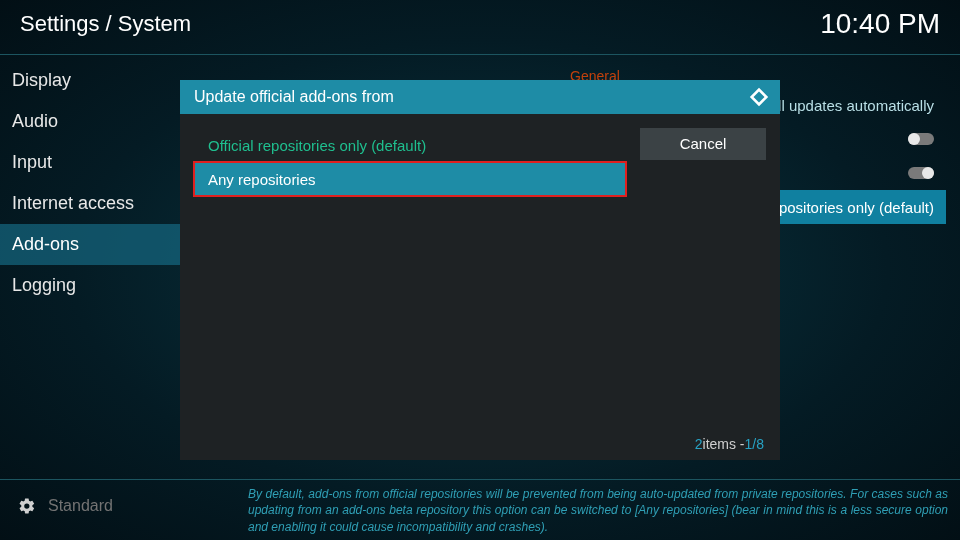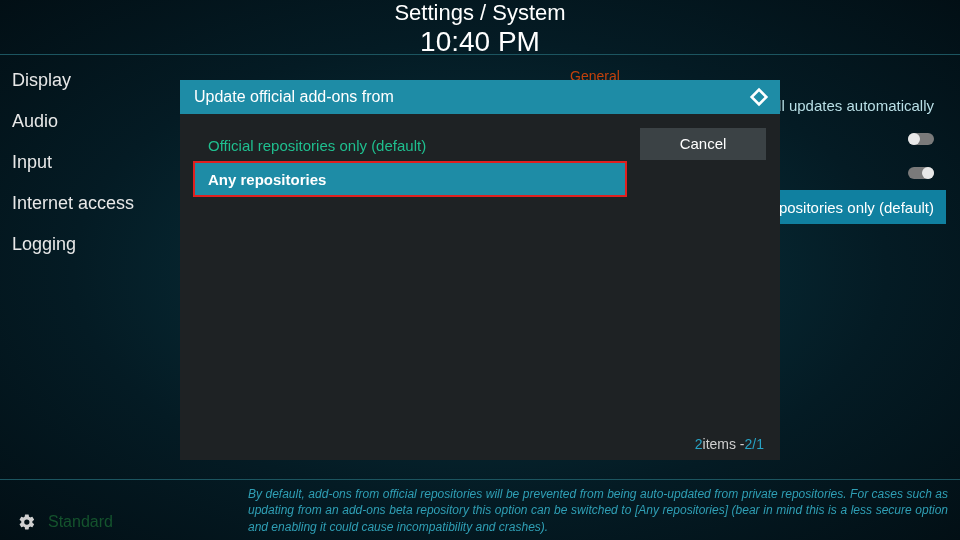--- a/index.html
+++ b/index.html
@@ -16,21 +16,20 @@
     .header {
       position: absolute;
       top: 0;
       left: 0;
       right: 0;
       height: 48px;
       display: flex;
       justify-content: space-between;
       align-items: center;
       padding: 0 20px;
-      flex-direction: column;
     }
     .breadcrumb {
       font-size: 22px;
       color: #ffffff;
       font-weight: 300;
     }
     .clock {
       font-size: 28px;
       color: #ffffff;
       font-weight: 300;
@@ -111,27 +110,27 @@
       border-radius: 50%;
       position: absolute;
       top: 0;
     }
     .toggle.off .knob { left: 0; }
     .toggle.on .knob { right: 0; }
     
     .level-row {
       position: absolute;
       left: 0;
-      bottom: 0;
+      bottom: 16px;
       width: 230px;
       height: 36px;
       display: flex;
       align-items: center;
       padding: 0 18px;
-      color: #14532d;
+      color: #737373;
       font-size: 16px;
       text-align: right;
     }
     .gear-icon {
       margin-right: 12px;
       display: inline-flex;
       align-items: center;
     }
     
     .help-text {
@@ -193,21 +192,20 @@
       display: flex;
       align-items: center;
       padding: 0 14px;
       font-size: 15px;
       color: #d0d0d0;
     }
     .option-item.default { color: #1fbf8f; }
     .option-item.selected {
       background: #1e8ca6;
       color: #ffffff;
-      font-weight: bold;
     }
     .red-box {
       outline: 2px solid #e02020;
       outline-offset: -1px;
     }
     .dialog-side {
       width: 140px;
       padding: 0 14px 0 0;
     }
     .dialog-button {
@@ -240,20 +238,21 @@
   <div class="breadcrumb">Settings / System</div>
   <div class="clock">10:40 PM</div>
 </div>
 <div class="header-line"></div>
 
 <div class="sidebar">
   <div class="sidebar-item">Display</div>
   <div class="sidebar-item">Audio</div>
   <div class="sidebar-item">Input</div>
   <div class="sidebar-item">Internet access</div>
+  <div class="sidebar-item active">Add-ons</div>
   <div class="sidebar-item">Logging</div>
 </div>
 
 <div class="bg-panel">
   <div class="bg-panel-inner">
     <div class="bg-general-tab">General</div>
     <div class="bg-row">
       <span class="bg-row-label">Updates</span>
       <span class="bg-row-value">Install updates automatically</span>
     </div>
@@ -303,15 +302,15 @@
       <div class="option-item default">Official repositories only (default)</div>
       <div class="option-item selected red-box">Any repositories</div>
     </div>
     <div class="dialog-side">
       <button class="dialog-button">Cancel</button>
     </div>
   </div>
   <div class="dialog-footer">
     <span class="footer-count">2</span>
     <span> items - </span>
-    <span class="footer-page">2/1</span>
+    <span class="footer-page">1/8</span>
   </div>
 </div>
 
 </body></html>

